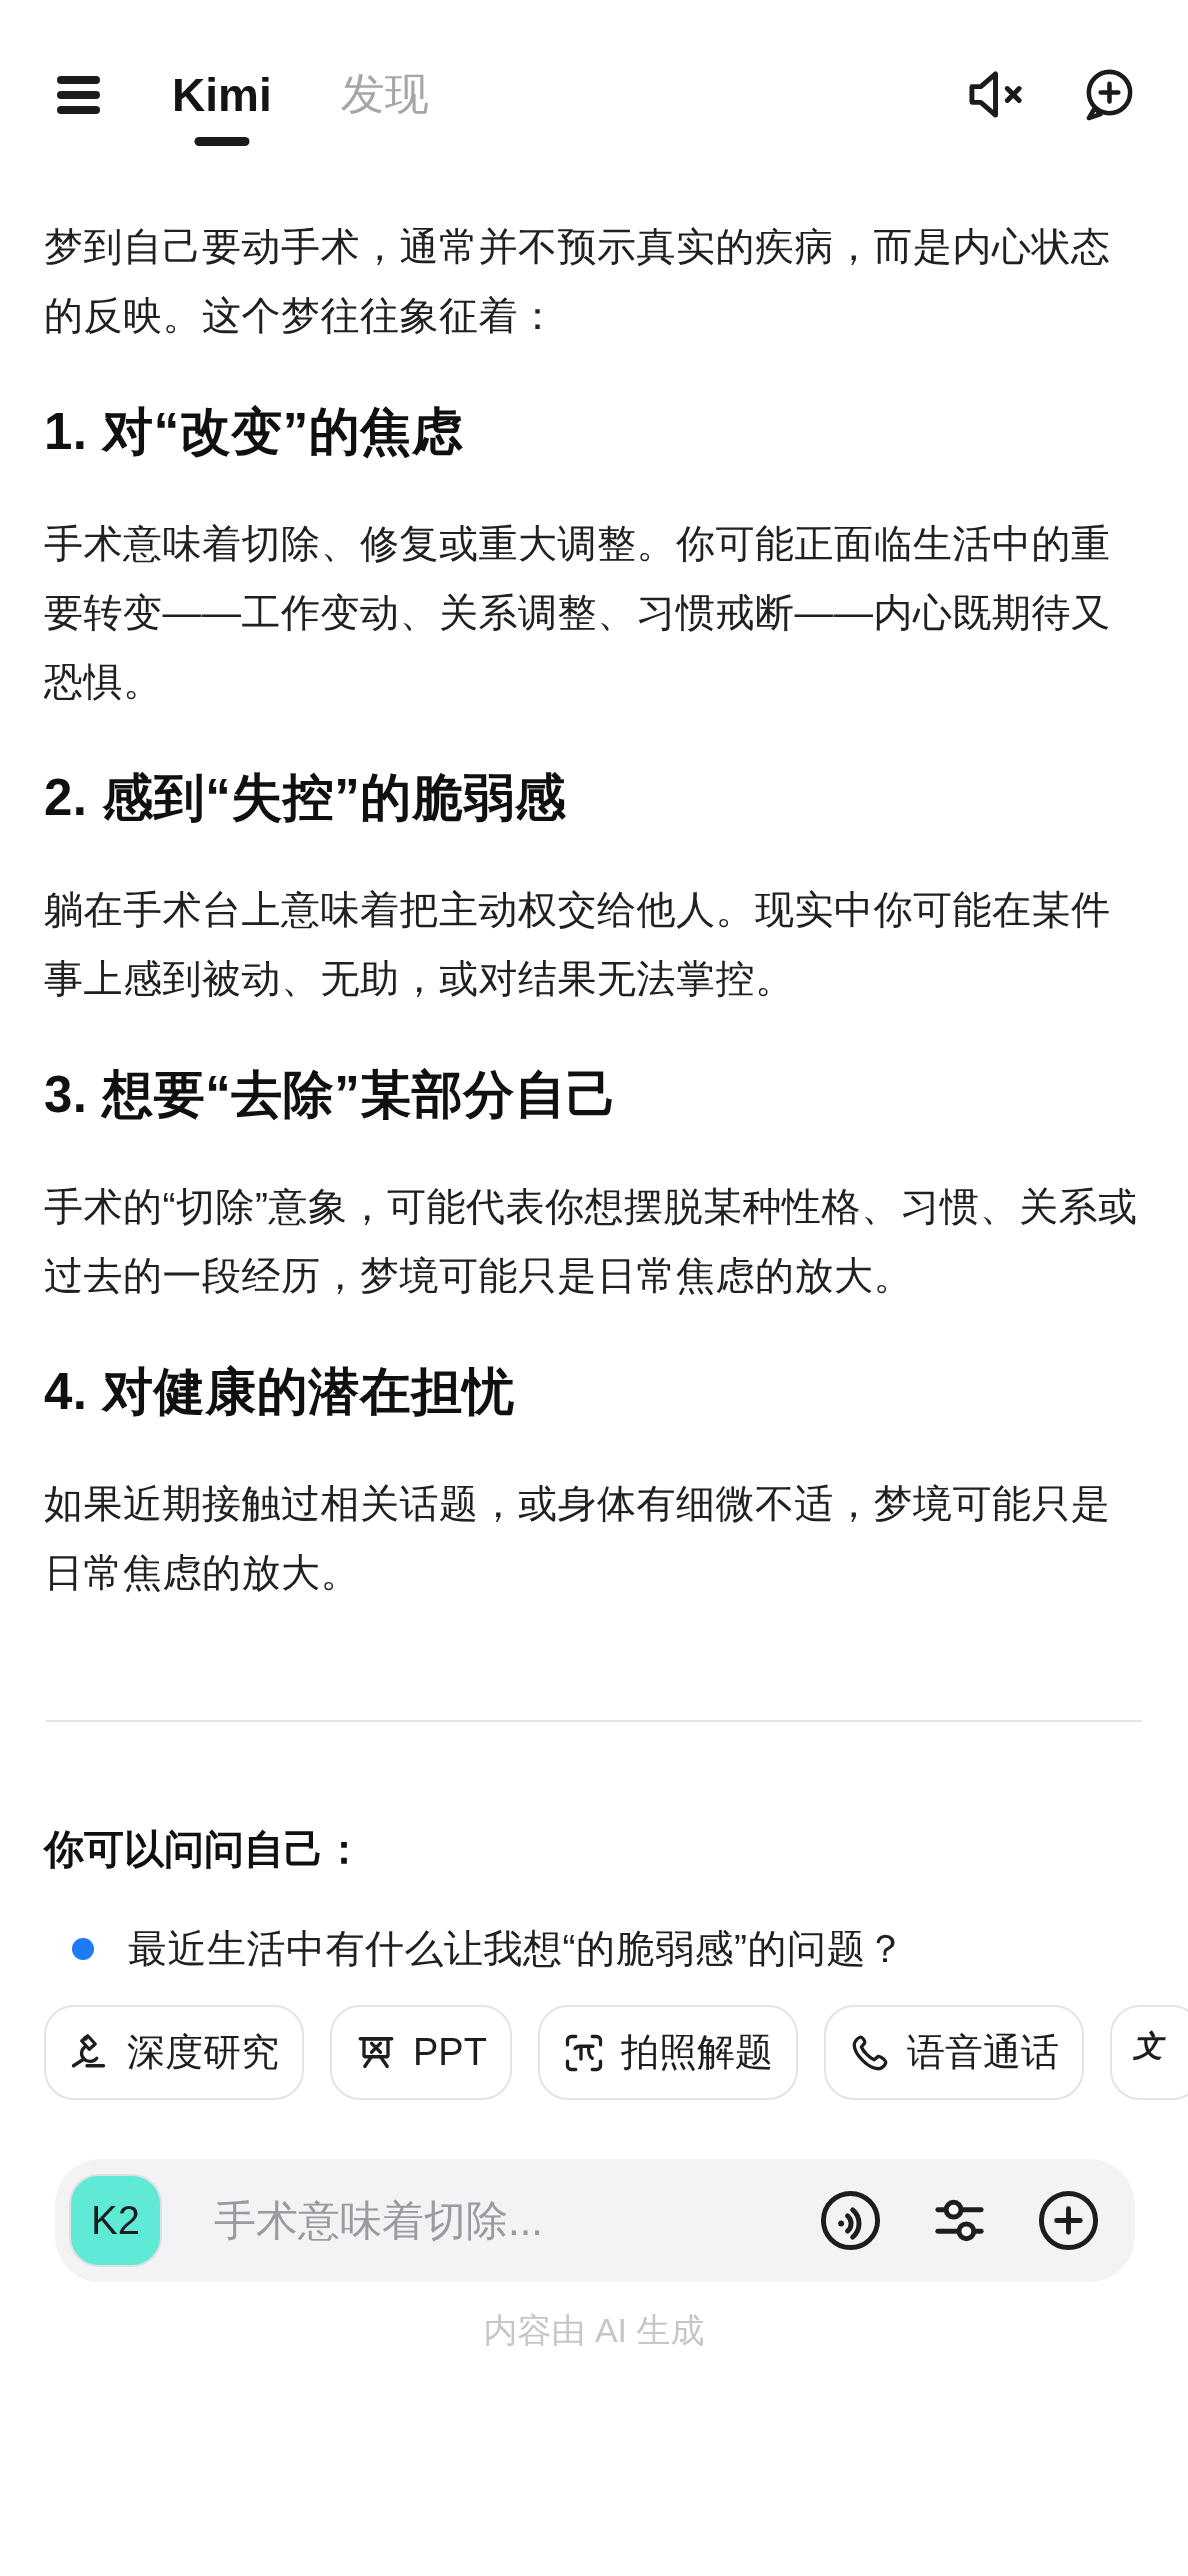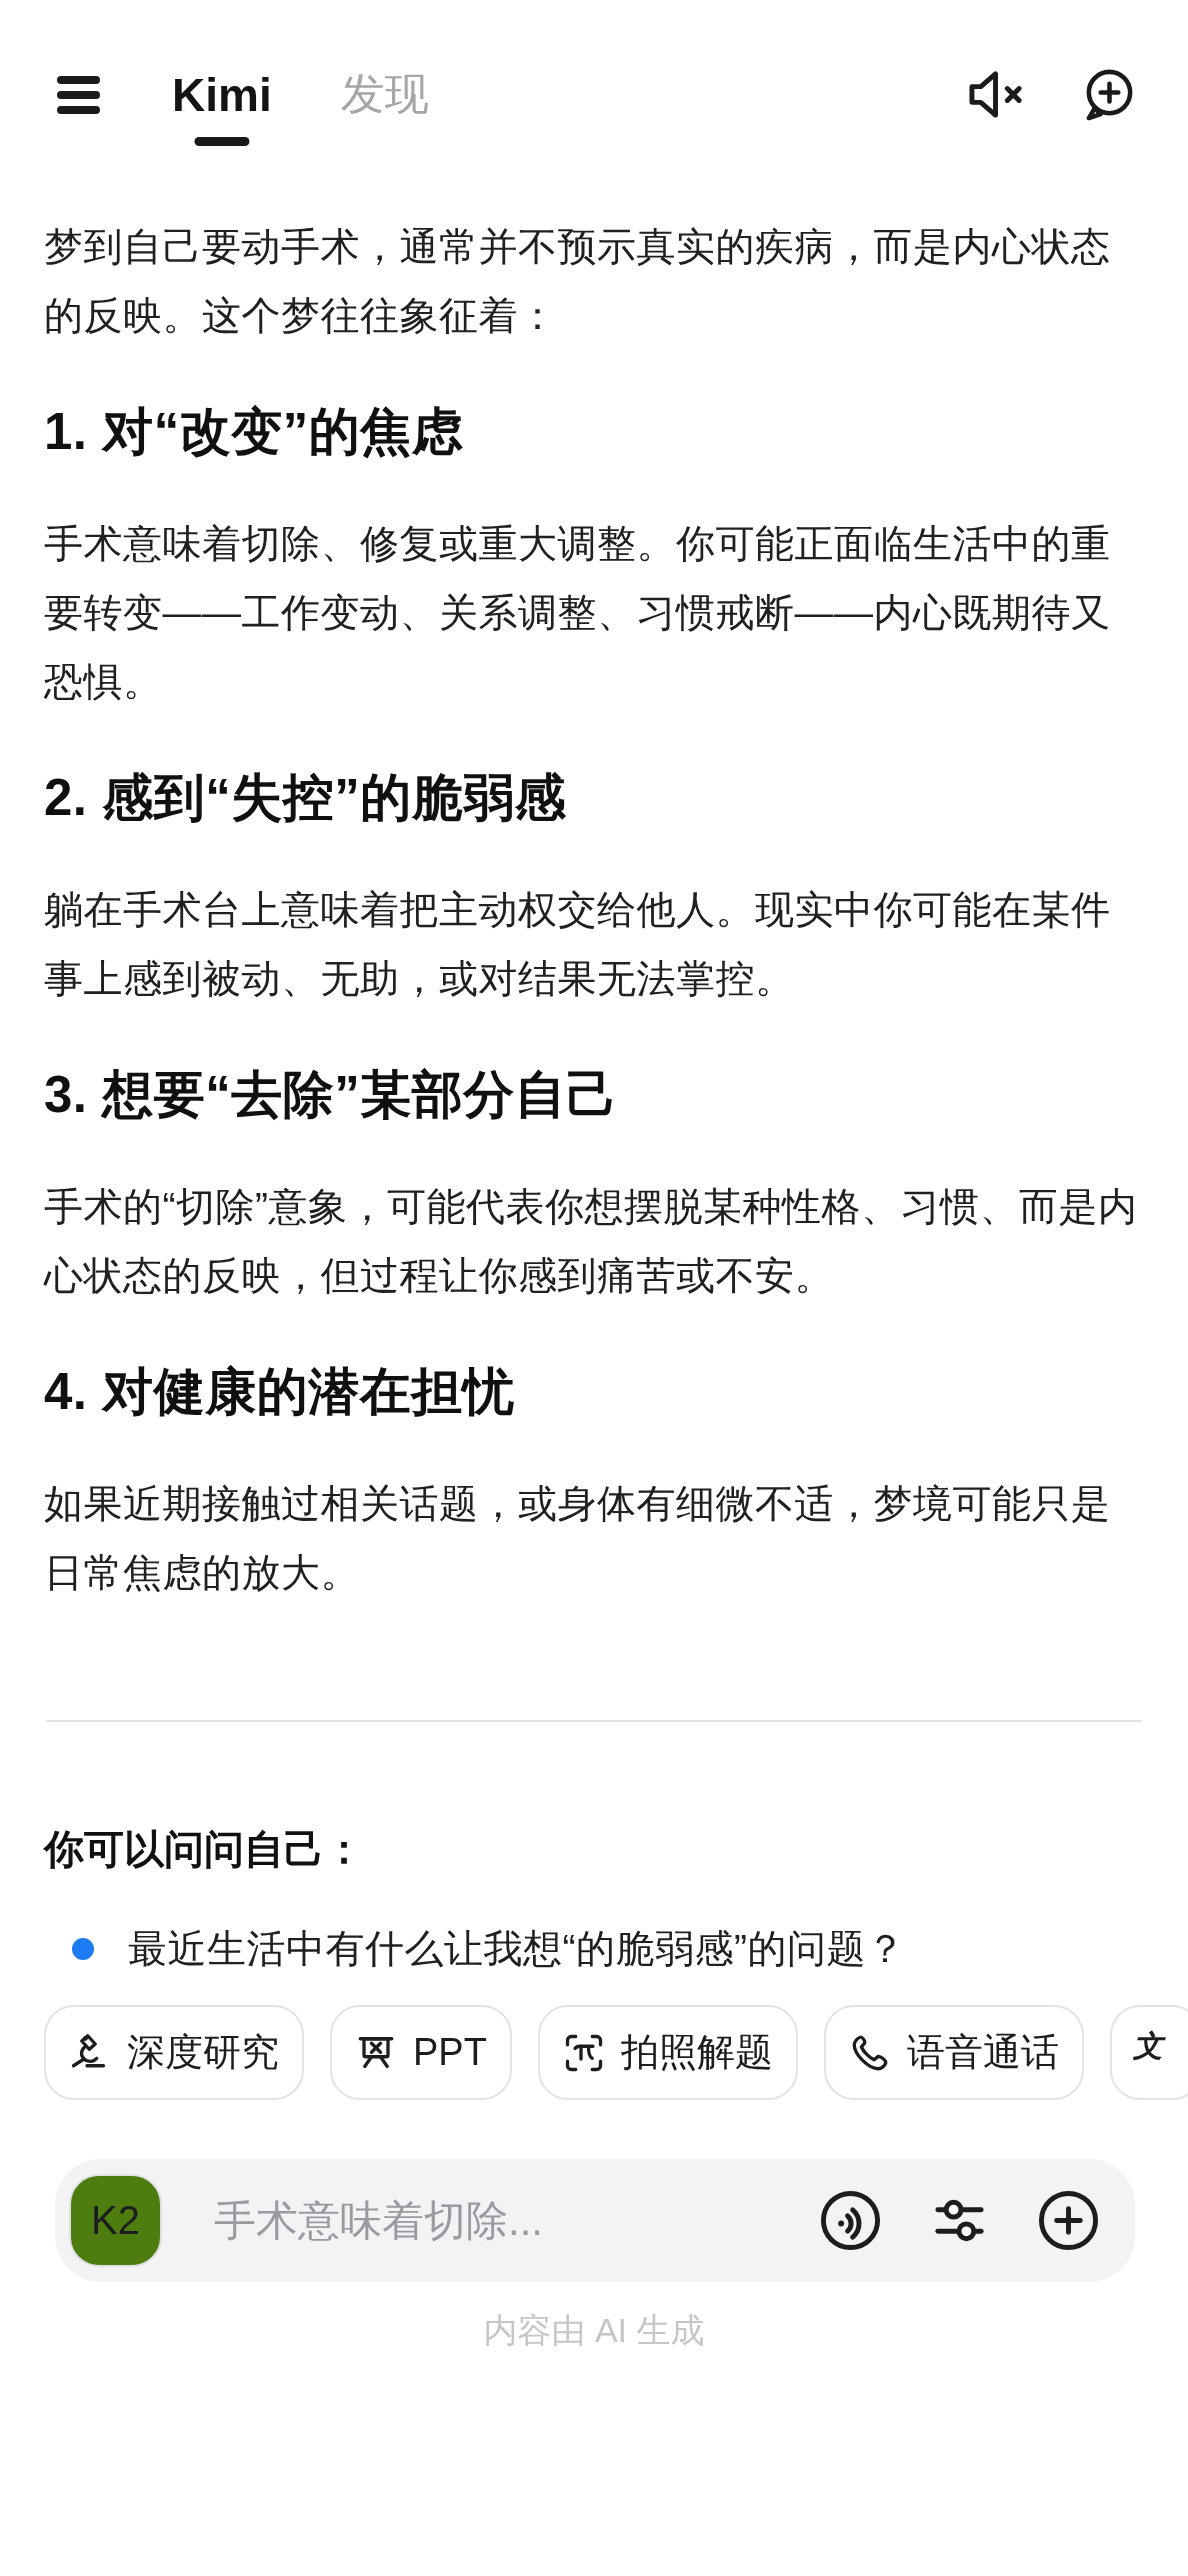--- a/index.html
+++ b/index.html
@@ -49,21 +49,21 @@
   .chip { flex:0 0 auto; display:flex; align-items:center; gap:16px; height:95px; padding:0 23px;
           background:#fff; border:2px solid #e3e3e5; border-radius:30px;
           font-family:inherit; font-size:38px; color:#1d1d1f; white-space:nowrap; }
   .chip svg { display:block; }
   .tr-icon { position:relative; width:42px; height:42px; display:inline-block; }
   .tr-icon .zh { position:absolute; left:-2px; top:-6px; font-size:30px; font-weight:700; color:#1d1d1f; }
 
   
   .composer { display:flex; align-items:center; height:123px; margin:59px 53px 0 55px;
               background:#f3f3f5; border-radius:46px; padding:0 34px 0 14px; }
-  .model-badge { flex:0 0 auto; width:93px; height:93px; border-radius:30px; background:#4d7c0f;
+  .model-badge { flex:0 0 auto; width:93px; height:93px; border-radius:30px; background:#5eead4;
                  border:2px solid #e0e0e2; display:flex; align-items:center; justify-content:center;
                  font-size:40px; font-weight:500; color:#1d1d1f; }
   .composer-placeholder { margin-left:52px; font-size:42px; color:#9a9aa0; }
   .composer-icons { margin-left:auto; display:flex; align-items:center; gap:44px; }
   .composer-icons svg { display:block; }
 
   
   .footer-note { margin-top:26px; text-align:center; font-size:34px; color:#c6c6ca; }
 </style>
 </head>
@@ -108,21 +108,21 @@
   <div class="content">
     <p class="body-text p-intro">梦到自己要动手术，通常并不预示真实的疾病，而是内心状态的反映。这个梦往往象征着：</p>
 
     <h3 class="sec-heading">1. 对“改变”的焦虑</h3>
     <p class="body-text">手术意味着切除、修复或重大调整。你可能正面临生活中的重要转变——工作变动、关系调整、习惯戒断——内心既期待又恐惧。</p>
 
     <h3 class="sec-heading">2. 感到“失控”的脆弱感</h3>
     <p class="body-text">躺在手术台上意味着把主动权交给他人。现实中你可能在某件事上感到被动、无助，或对结果无法掌控。</p>
 
     <h3 class="sec-heading">3. 想要“去除”某部分自己</h3>
-    <p class="body-text">手术的“切除”意象，可能代表你想摆脱某种性格、习惯、而是内心状态的反映，但过程让你感到痛苦或不安。</p>
+    <p class="body-text">手术的“切除”意象，可能代表你想摆脱某种性格、习惯、关系或过去的一段经历，梦境可能只是日常焦虑的放大。</p>
 
     <h3 class="sec-heading">4. 对健康的潜在担忧</h3>
     <p class="body-text">如果近期接触过相关话题，或身体有细微不适，梦境可能只是日常焦虑的放大。</p>
 
     <hr class="divider">
 
     <p class="followup-heading">你可以问问自己：</p>
 
     <div class="bullet-row">
       <span class="bullet-dot"></span>

